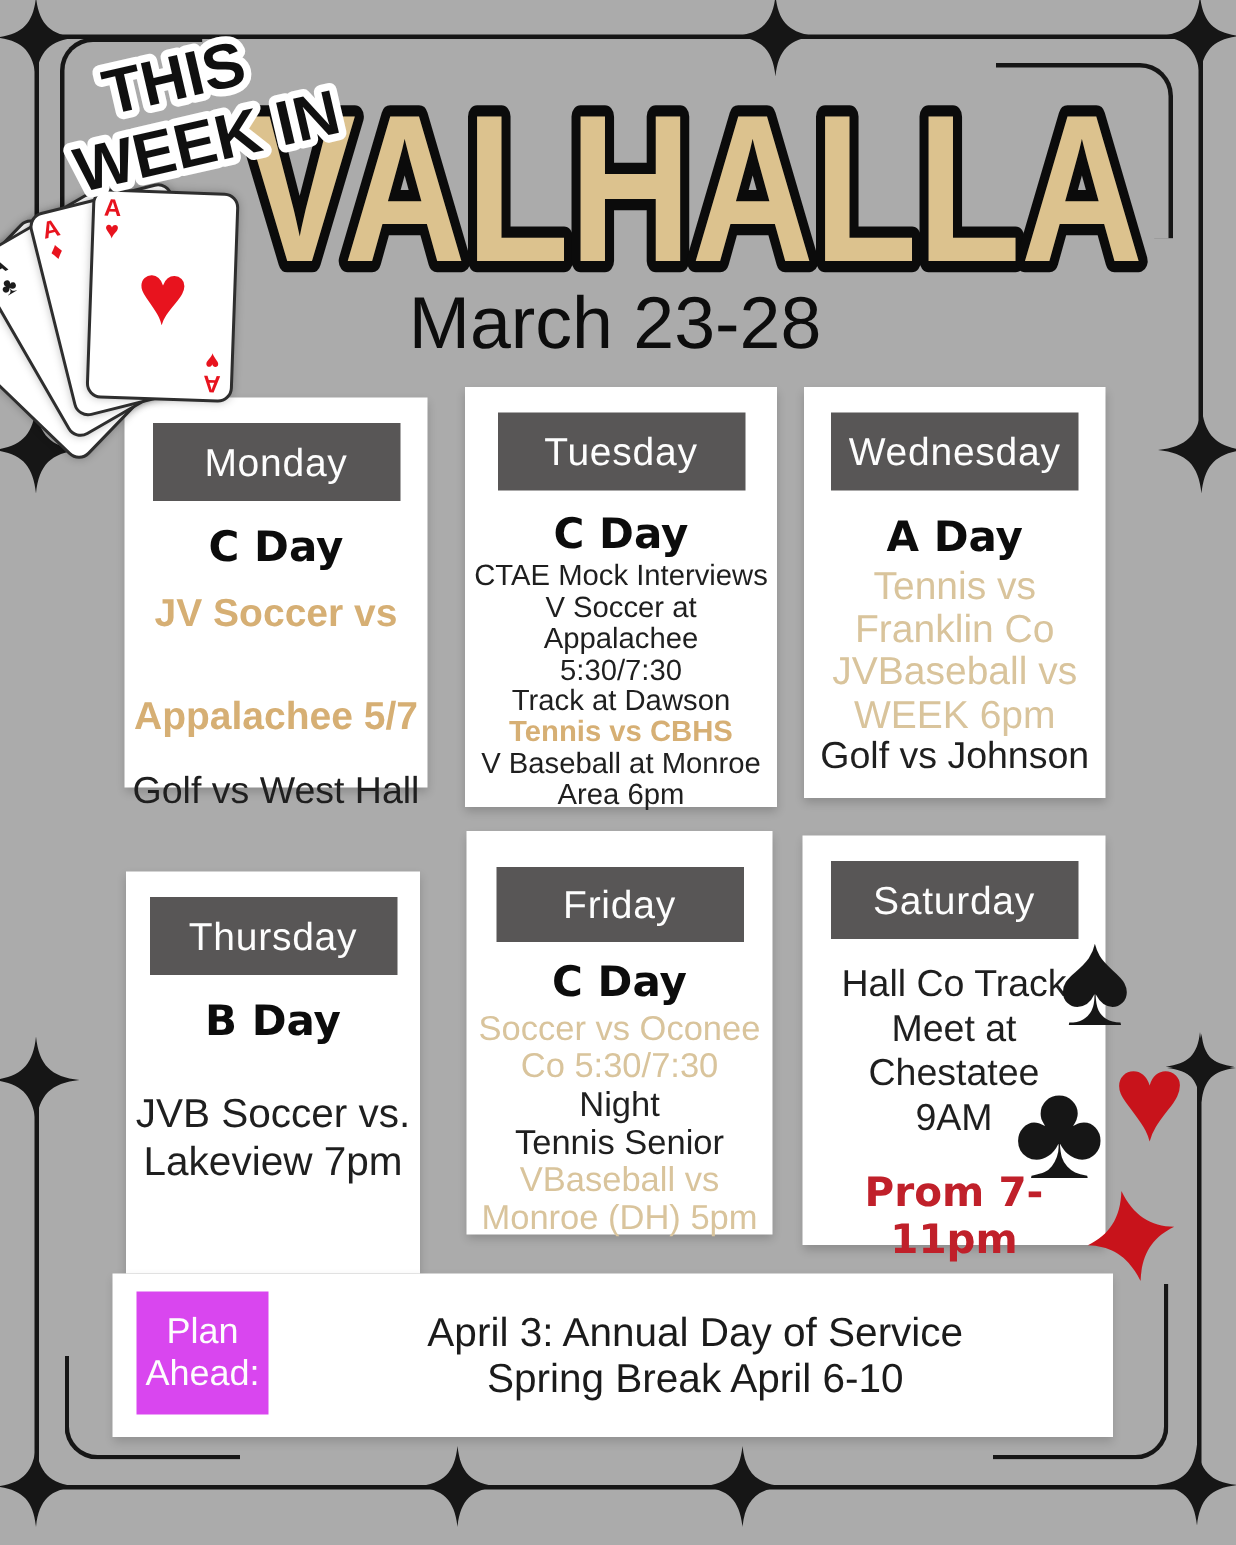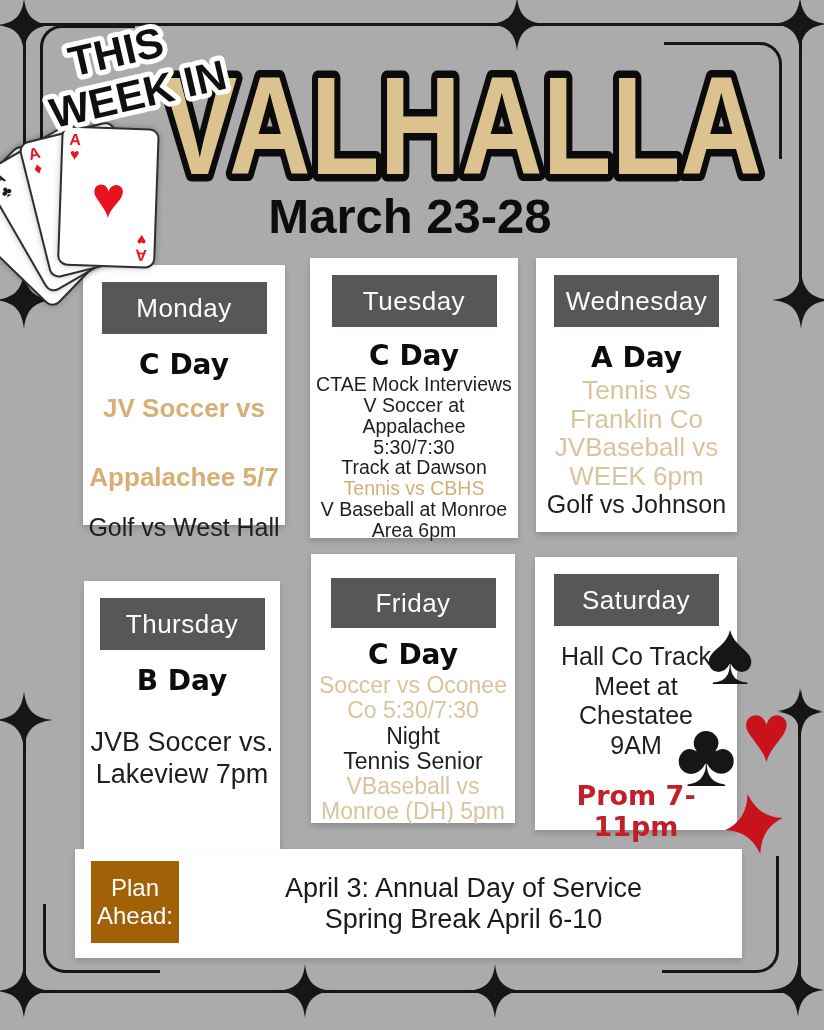--- a/index.html
+++ b/index.html
@@ -11,21 +11,21 @@
   
   .fline { position:absolute; background:#161616; z-index:1; }
   .bracket { position:absolute; z-index:1; }
   
   .sparkle { position:absolute; z-index:2; }
   
   #title-svg { position:absolute; left:150px; top:46px; z-index:4; }
   #sticker { position:absolute; left:24px; top:10px; z-index:5; transform:rotate(-13deg); }
   #date-range {
     position:absolute; left:150px; top:188px; width:520px; z-index:4;
-    text-align:center; font-weight:700; font-size:49px; color:#0d0d0d; letter-spacing:0px;
+    text-align:center; font-weight:400; font-size:49px; color:#0d0d0d; letter-spacing:0px;
   }
   
   #fan { position:absolute; left:0px; top:116px; width:235px; height:240px; z-index:3; transform:rotate(6deg); }
   .pcard {
     position:absolute; left:62px; top:12px; width:98px; height:140px;
     background:#fff; border:2.5px solid #2e2e2e; border-radius:10px;
     transform-origin:50% 118%; box-shadow:0 0 6px rgba(0,0,0,.25);
   }
   .mark { position:absolute; top:5px; left:6px; text-align:center; font-weight:700; font-size:16px; line-height:.92; }
   .mark span { display:block; }
@@ -38,28 +38,28 @@
   .day-card { position:absolute; background:#fff; z-index:2; text-align:center;
               box-shadow:0 3px 6px rgba(0,0,0,.18); }
   .day-header { margin:17px auto 0 auto; width:165px; height:52px; background:#585656;
                 display:flex; align-items:center; justify-content:center;
                 color:#fdfdfd; font-size:26px; letter-spacing:.5px; }
   .t-day  { margin-top:14px; font-family:"DejaVu Sans", sans-serif; font-weight:700; font-size:28px; color:#0c0c0c; }
   .t-goldb { font-weight:700; font-size:26px; line-height:1.22; color:#D6AF74;margin-top:37px; }
   .t-gold  { font-weight:400; font-size:26px; line-height:1.1;  color:#D9C49C; }
   .t-body  { font-size:25px; color:#1f1f1f; line-height:1.18; }
   .t-sm    { font-size:19.5px; color:#1f1f1f; line-height:1.07; }
-  .t-goldb-sm { font-weight:400; font-size:19.5px; line-height:1.07; color:#D6AF74; }
+  .t-goldb-sm { font-weight:700; font-size:19.5px; line-height:1.07; color:#D6AF74; }
   .t-red  { font-family:"DejaVu Sans", sans-serif; font-weight:700; font-size:27px; color:#C0202A; }
   
   .deco { position:absolute; z-index:3; line-height:1; }
   
   #plan-bar { position:absolute; left:75px; top:849px; width:667px; height:109px; background:#fff; z-index:2;
               box-shadow:0 3px 6px rgba(0,0,0,.15); }
-  #plan-box { position:absolute; left:16px; top:12px; width:88px; height:82px; background:#a16207;
+  #plan-box { position:absolute; left:16px; top:12px; width:88px; height:82px; background:#d946ef;
               display:flex; flex-direction:column; align-items:center; justify-content:center;
               color:#fdfdfd; font-size:24px; line-height:1.15; }
   #plan-lines { position:absolute; left:110px; top:0; width:557px; height:109px;
                 display:flex; flex-direction:column; align-items:center; justify-content:center;
                 font-size:27px; color:#1b1b1b; }
 </style>
 </head>
 <body>
 
 <div id="poster">

